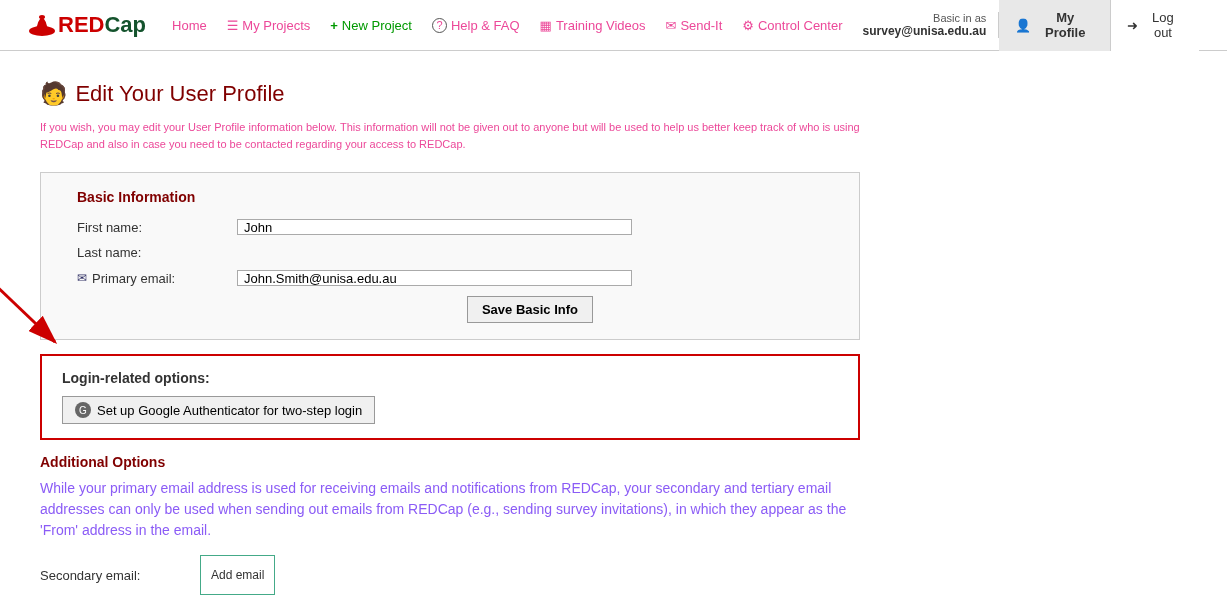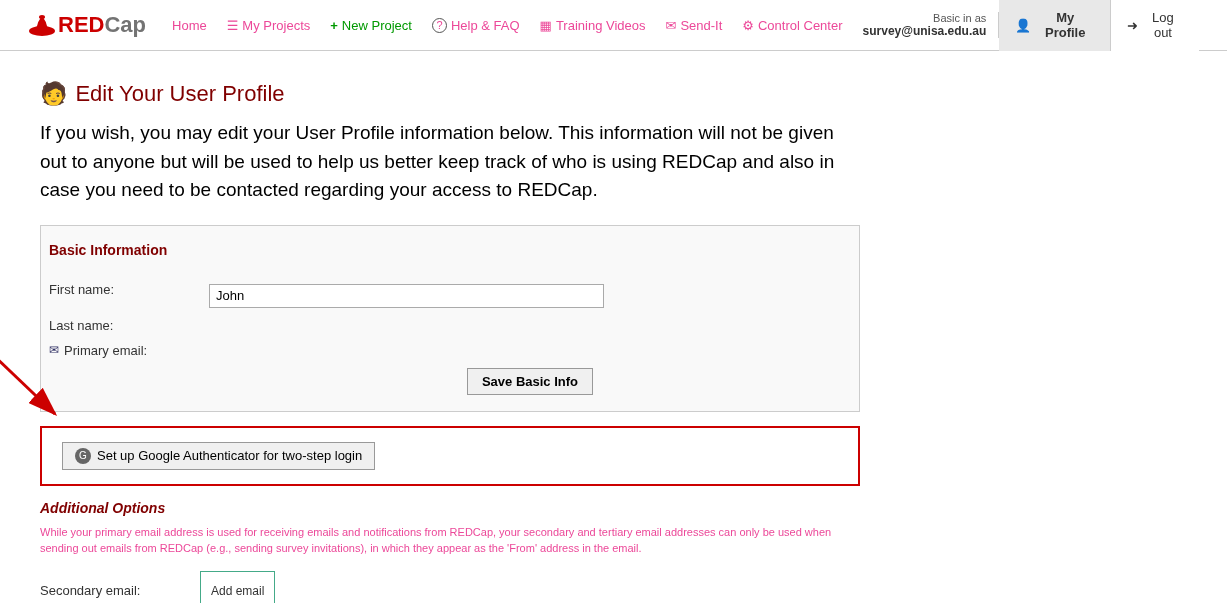--- a/index.html
+++ b/index.html
@@ -13,21 +13,21 @@
       border-bottom: 1px solid #ccc;
       height: 51px;
       padding: 0 28px;
     }
     .navbar-logo {
       display: flex;
       align-items: center;
       margin-right: 18px;
     }
     .logo-red { color: #c00; font-size: 22px; font-weight: bold; }
-    .logo-cap { color: #737373; font-size: 22px; font-weight: bold; }
+    .logo-cap { color: #14532d; font-size: 22px; font-weight: bold; }
     .nav-links {
       display: flex;
       align-items: center;
       flex: 1;
       gap: 4px;
     }
     .nav-link {
       color: #ec4899;
       text-decoration: none;
       font-size: 13px;
@@ -89,32 +89,32 @@
       font-size: 22px;
       color: #800000;
       font-weight: normal;
       margin-bottom: 12px;
       display: flex;
       align-items: center;
       gap: 8px;
     }
 
     .page-description {
-      font-size: 19px;
-      color: #000000;
+      font-size: 11px;
+      color: #ec4899;
       margin-bottom: 20px;
       line-height: 1.5;
       max-width: 820px;
     }
 
     
     .section-box {
       border: 1px solid #ccc;
       background: #f9f9f9;
-      padding: 16px 8px;
+      padding: 16px 36px;
       margin-bottom: 14px;
       max-width: 820px;
     }
 
     .section-title {
       font-size: 14px;
       font-weight: bold;
       color: #800000;
       margin-bottom: 14px;
     }
@@ -127,26 +127,25 @@
     .form-label {
       width: 160px;
       font-size: 13px;
       color: #333;
       display: flex;
       align-items: center;
       gap: 5px;
     }
     .form-input {
       width: 395px;
-      height: 24px;
+      height: 16px;
       border: 1px solid #aaa;
       padding: 3px 6px;
       font-size: 13px;
       background: #fff;
-      margin-top: 12px;
     }
 
     .save-btn-row {
       display: flex;
       margin-bottom: 0;
       margin-left: 160px;
       justify-content: center;
     }
     .save-btn {
       background: #f0f0f0;
@@ -184,25 +183,24 @@
 
     
     .additional-section {
       max-width: 820px;
     }
     .additional-title {
       font-size: 14px;
       font-weight: bold;
       color: #800000;
       margin-bottom: 8px;
-      font-style: italic;
     }
     .additional-desc {
-      font-size: 11px;
-      color: #ec4899;
+      font-size: 14px;
+      color: #8b5cf6;
       margin-bottom: 14px;
       line-height: 1.5;
     }
     .add-email-btn {
       background: #fff;
       border: 1px solid #4a8;
       color: #333;
       padding: 12px 10px;
       font-size: 12px;
       cursor: pointer;
@@ -292,39 +290,41 @@
       <label class="form-label">
         <span>Last name:</span>
       </label>
     </div>
 
     <div class="form-row">
       <label class="form-label">
         <span style="font-size:12px;color:#336;">✉</span>
         <span>Primary email:</span>
       </label>
+      <input class="form-input" type="text" value="John.Smith@unisa.edu.au" style="">
     </div>
 
     <div class="save-btn-row">
       <button class="save-btn">Save Basic Info</button>
     </div>
   </div>
 
   <div style="position:relative; max-width:820px;">
 
     <svg style="position:absolute; top:-170px; left:-170px; width:230px; height:185px; pointer-events:none; z-index:10;" viewBox="0 0 230 185">
       <defs>
         <marker id="arrowhead" markerWidth="10" markerHeight="7" refX="9" refY="3.5" orient="auto">
           <polygon points="0 0, 10 3.5, 0 7" fill="#c00"></polygon>
         </marker>
       </defs>
       <line x1="30" y1="10" x2="185" y2="158" stroke="#c00" stroke-width="3" marker-end="url(#arrowhead)"></line>
     </svg>
 
     <div class="login-options-box">
+      <div class="login-options-title">Login-related options:</div>
       <button class="google-auth-btn">
         <span style="width:16px;height:16px;border-radius:50%;background:#666;display:inline-flex;align-items:center;justify-content:center;color:#fff;font-size:10px;">G</span>
         <span>Set up Google Authenticator for two-step login</span>
       </button>
     </div>
   </div>
 
   <div class="additional-section">
     <div class="additional-title">Additional Options</div>
     <p class="additional-desc">While your primary email address is used for receiving emails and notifications from REDCap, your secondary and tertiary email addresses can only be used when sending out emails from REDCap (e.g., sending survey invitations), in which they appear as the 'From' address in the email.</p>

